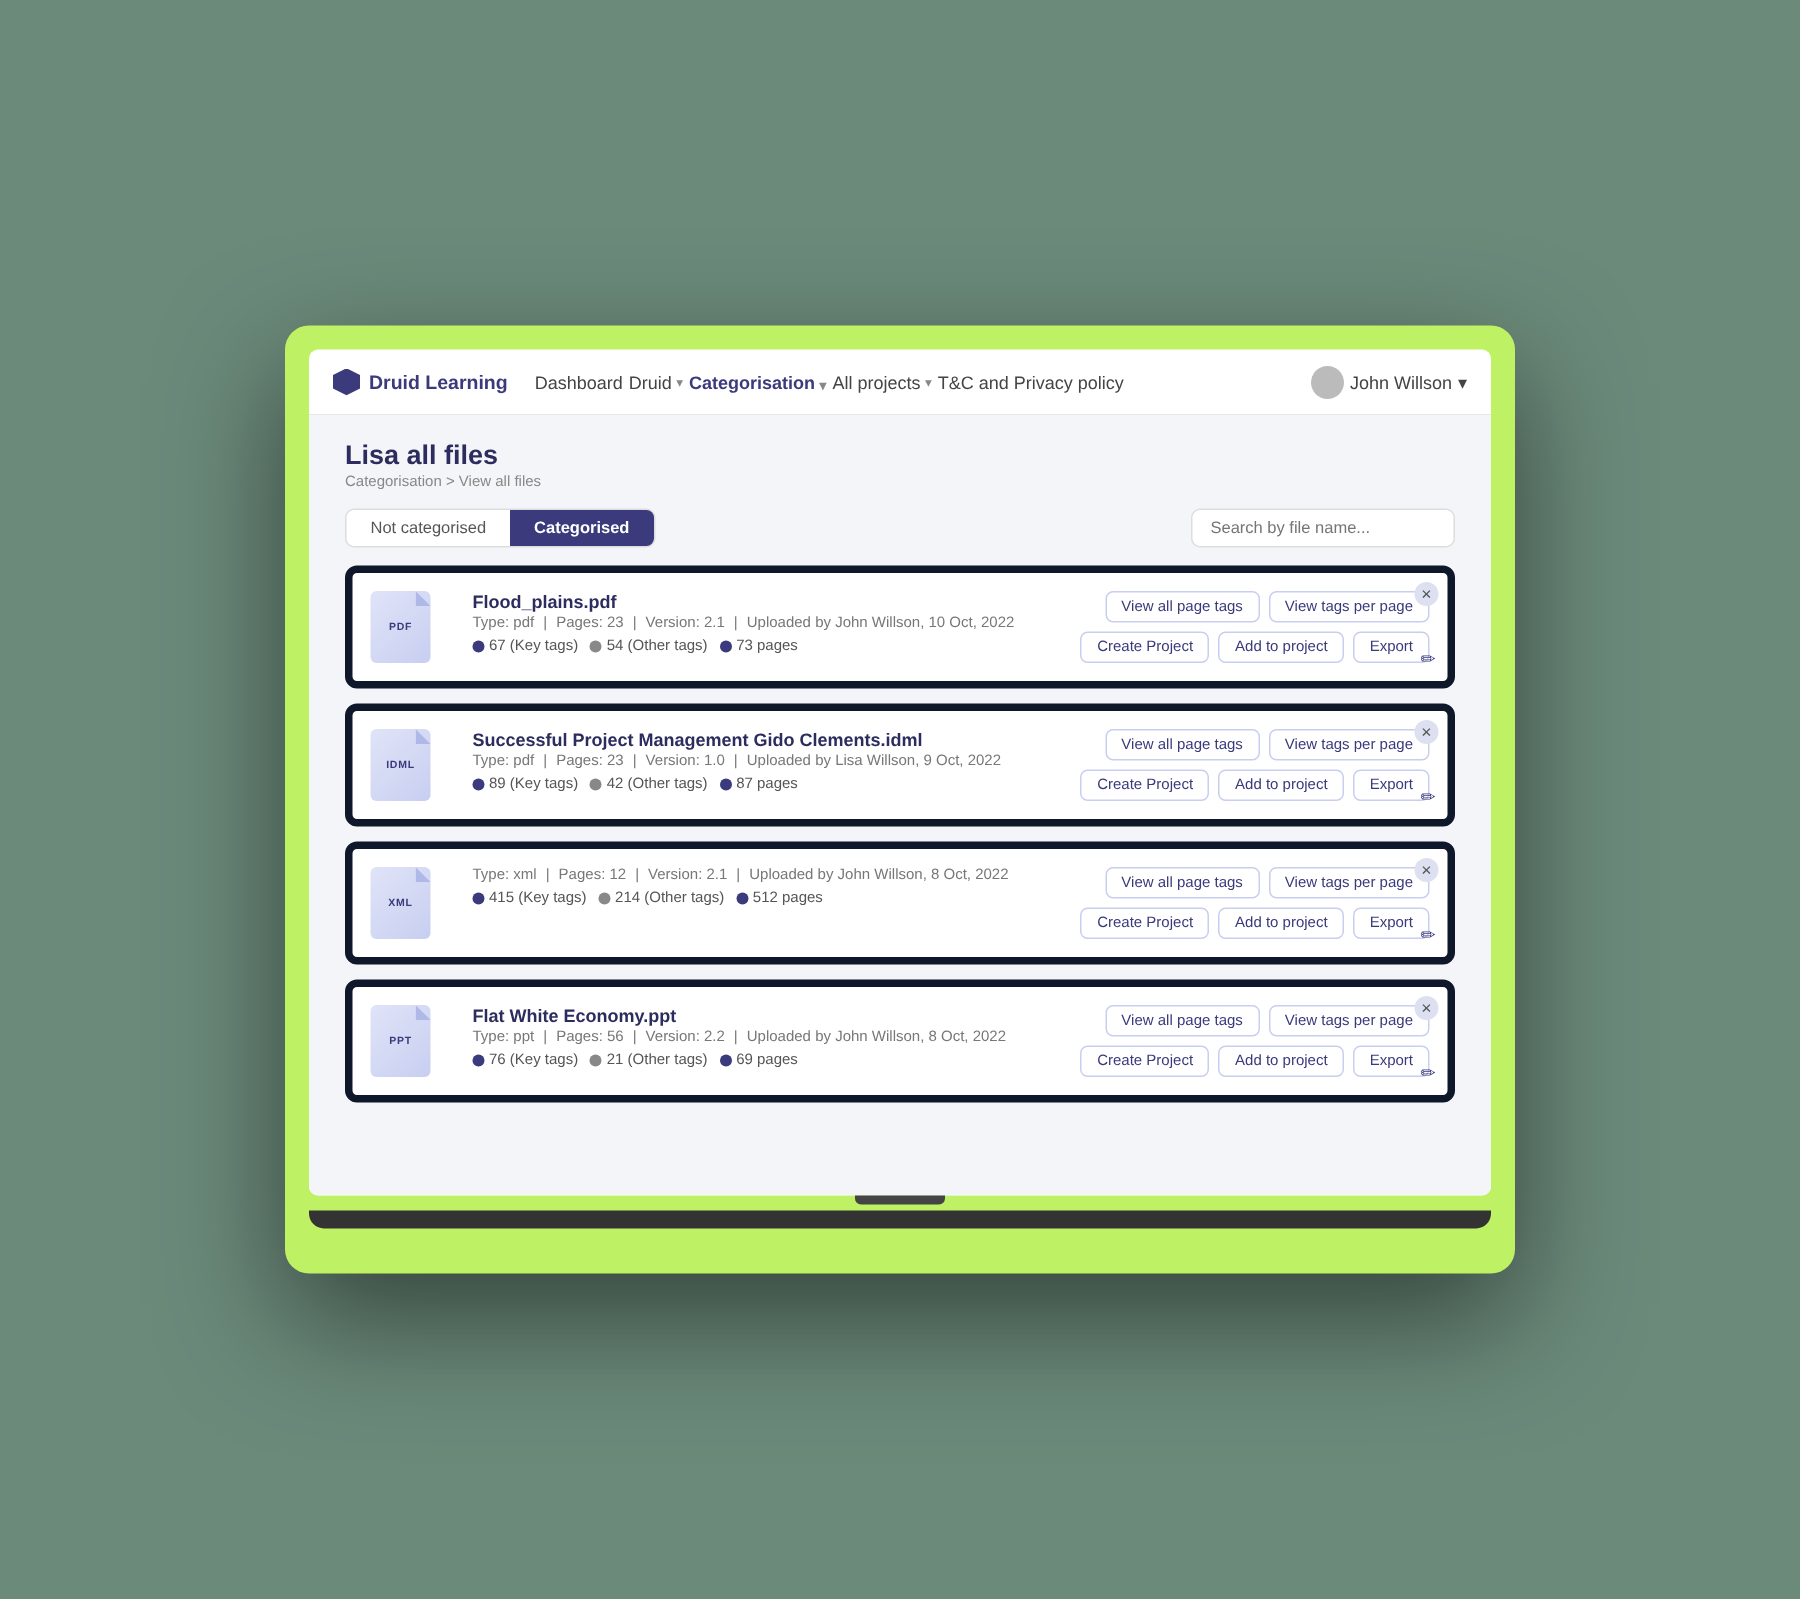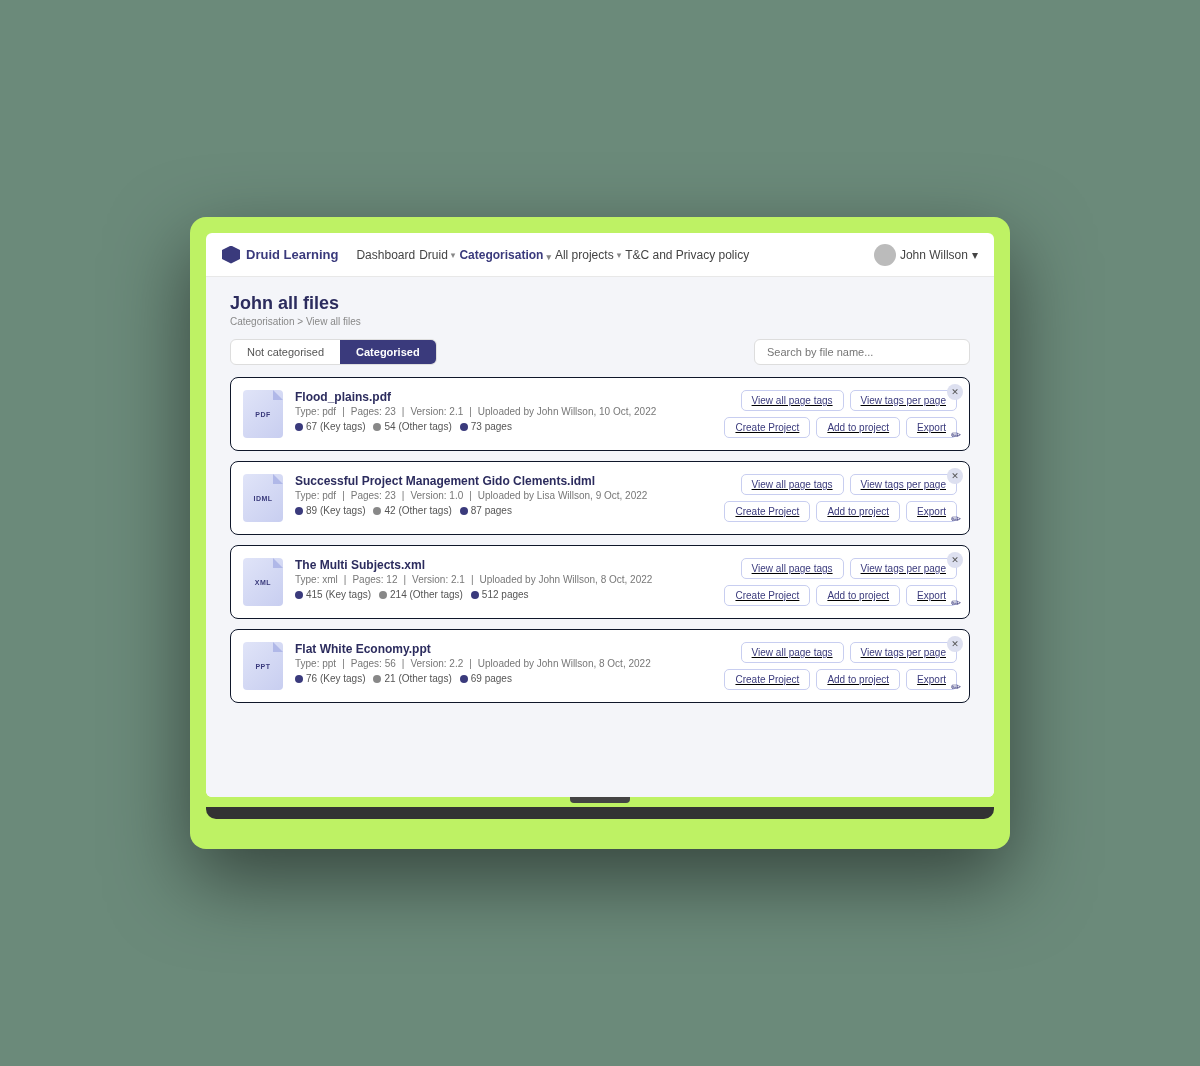--- a/index.html
+++ b/index.html
@@ -119,33 +119,33 @@
       background: #3a3a7c;
       color: #fff;
       font-weight: 600;
     }
     .search-input {
       padding: 6px 12px;
       border: 1px solid #ddd;
       border-radius: 6px;
       font-size: 11px;
       color: #aaa;
-      width: 216px;
+      width: 176px;
       background: #fff;
     }
     
     .file-card {
       background: #fff;
-      border: 1px solid #0f172a;
+      border: 5px solid #0f172a;
       border-radius: 8px;
       padding: 12px 12px 12px 12px;
       margin-bottom: 10px;
       display: flex;
       align-items: flex-start;
-      gap: 12px;
+      gap: 28px;
       position: relative;
     }
     .file-icon {
       width: 40px; height: 48px;
       background: linear-gradient(135deg, #e0e4f8, #c8cef0);
       border-radius: 4px;
       display: flex;
       flex-direction: column;
       align-items: center;
       justify-content: center;
@@ -205,21 +205,20 @@
     .file-actions {
       display: flex;
       flex-direction: column;
       gap: 6px;
       align-items: flex-end;
       flex-shrink: 0;
     }
     .action-row {
       display: flex;
       gap: 6px;
-      text-decoration: underline;
     }
     .action-btn {
       padding: 4px 10px;
       font-size: 10px;
       border: 1px solid #c8cef0;
       border-radius: 5px;
       background: #fff;
       color: #3a3a7c;
       cursor: pointer;
       white-space: nowrap;
@@ -294,21 +293,21 @@
         </div>
       </div>
       <div class="nav-user">
         <div class="nav-avatar"></div>
         <span>John Willson</span>
         <span class="chevron">▾</span>
       </div>
     </nav>
 
     <div class="page">
-      <h1 class="page-title">John all files</h1>
+      <h1 class="page-title">Lisa all files</h1>
       <div class="breadcrumb">Categorisation &gt; View all files</div>
 
       <div style="display:flex; justify-content:space-between; align-items:center; margin-bottom:12px;">
         <div class="tabs">
           <button class="tab">Not categorised</button>
           <button class="tab active">Categorised</button>
         </div>
         <input class="search-input" type="text" placeholder="Search by file name..." style="">
       </div>
 
@@ -390,21 +389,20 @@
           </div>
           <button class="close-btn">✕</button>
           <button class="edit-btn">✏</button>
         </div>
 
         <div class="file-card">
           <div class="file-icon">
             <span class="ext">XML</span>
           </div>
           <div class="file-body">
-            <div class="file-name">The Multi Subjects.xml</div>
             <div class="file-meta">
               <span>Type: xml</span><span>|</span><span>Pages: 12</span><span>|</span><span>Version: 2.1</span><span>|</span><span>Uploaded by John Willson, 8 Oct, 2022</span>
             </div>
             <div class="file-tags">
               <div class="tag-item">
                 <div class="tag-dot"></div>
                 <span>415 (Key tags)</span>
               </div>
               <div class="tag-item">
                 <div class="tag-dot other"></div>

